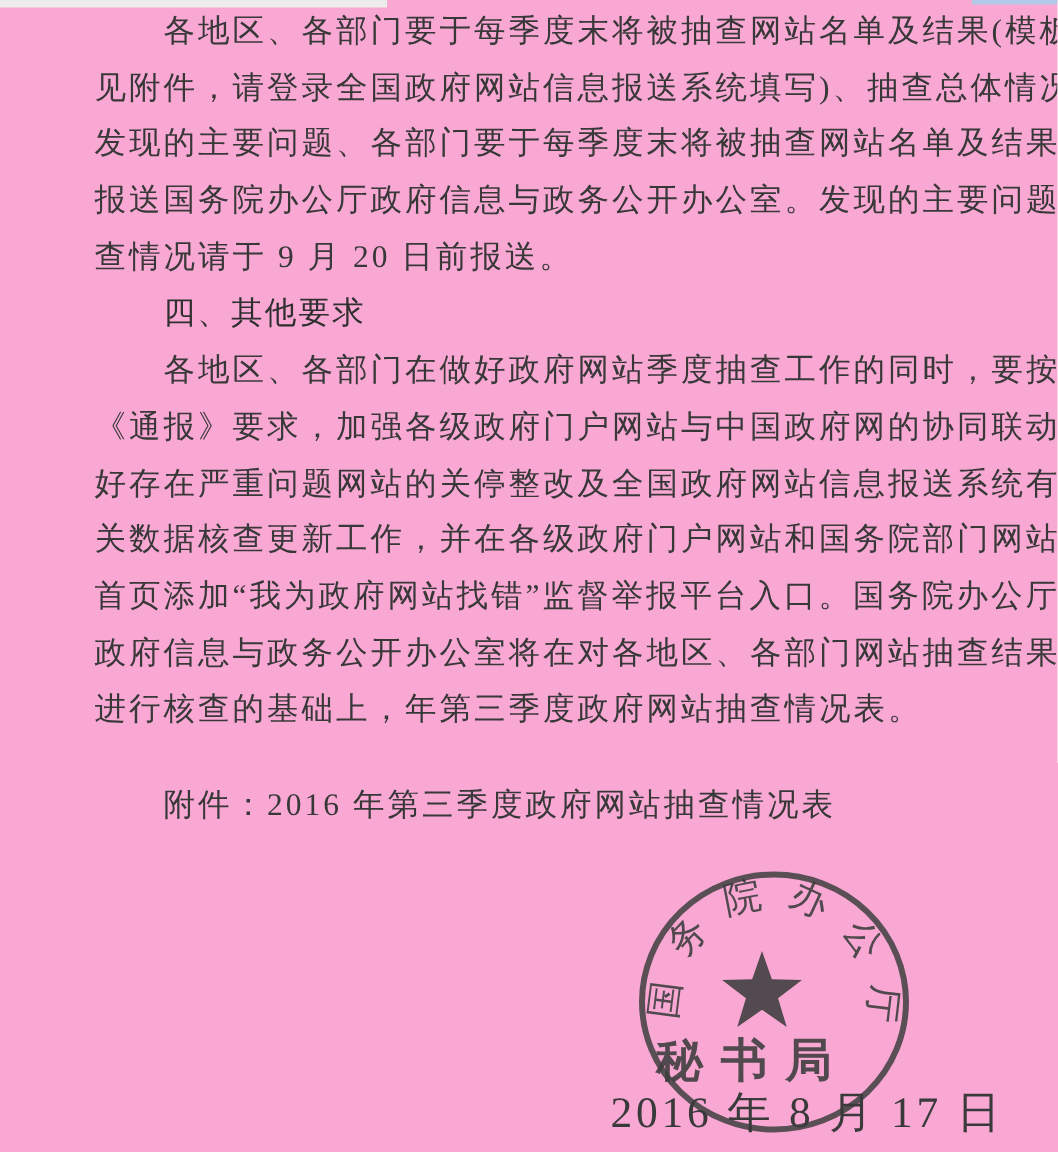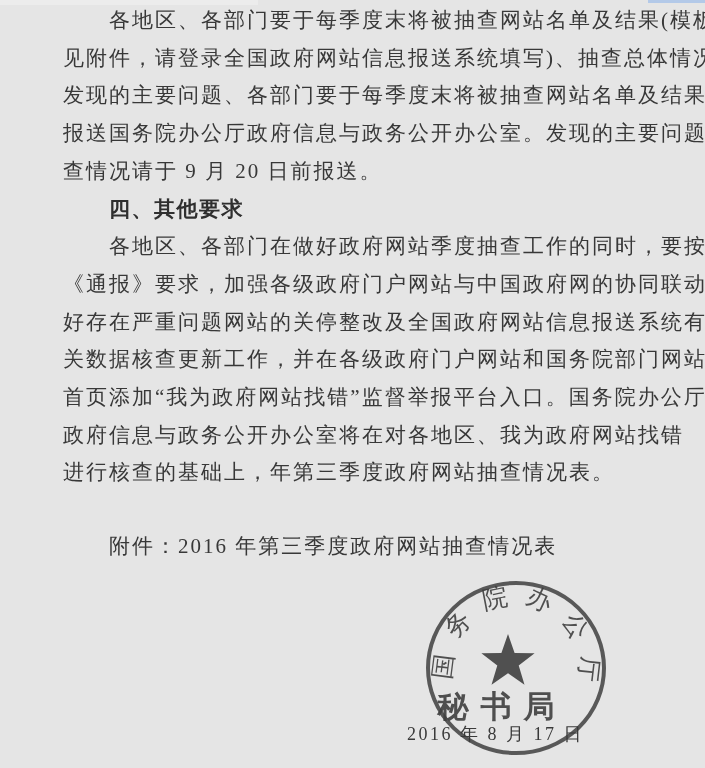--- a/index.html
+++ b/index.html
@@ -1,20 +1,20 @@
 <!DOCTYPE html>
 <html><head>
 <meta charset="utf-8">
 <style>
   html, body { margin: 0; padding: 0; background: #ffffff; }
   .page {
     position: relative;
     width: 705px;
     height: 768px;
-    background: #e5e5e5;
+    background: #f9a8d4;
     overflow: hidden;
     font-family: "Liberation Serif", "DejaVu Serif", serif;
   }
   
   .smudge {
     position: absolute; left: 0; top: 0;
     width: 258px; height: 5px;
     background: #ececec;
   }
   
@@ -31,37 +31,37 @@
     font-size: 21px;
     letter-spacing: 2px;
   }
   .line {
     height: 37.7px;
     line-height: 37.7px;
     white-space: nowrap;
   }
   .indent { padding-left: 46px; }
   .heading {
-    font-weight: bold;
+    font-weight: normal;
     color: #2f2f2f;
     letter-spacing: 1.5px;
     font-family: "Liberation Sans", "DejaVu Sans", sans-serif;
   }
-  .attach { margin-top: 36px; }
+  .attach { margin-top: 26px; }
   .seal {
     position: absolute; left: 410px; top: 565px;
     width: 220px; height: 200px;
   }
   .seal svg text {
     fill: #3f3f3f;
     font-family: "Liberation Serif", "DejaVu Serif", serif;
   }
   .date {
     position: absolute; left: 407px; top: 722px;
-    font-size: 18px;
+    font-size: 29px;
     letter-spacing: 2.5px;
     color: #3a3a3a;
     white-space: nowrap;
   }
 </style>
 </head>
 <body>
 
 <div class="page">
 
@@ -73,21 +73,21 @@
     <div class="line">见附件，请登录全国政府网站信息报送系统填写)、抽查总体情况、</div>
     <div class="line">发现的主要问题、各部门要于每季度末将被抽查网站名单及结果</div>
     <div class="line">报送国务院办公厅政府信息与政务公开办公室。发现的主要问题</div>
     <div class="line">查情况请于 9 月 20 日前报送。</div>
     <div class="line indent heading">四、其他要求</div>
     <div class="line indent">各地区、各部门在做好政府网站季度抽查工作的同时，要按照</div>
     <div class="line">《通报》要求，加强各级政府门户网站与中国政府网的协同联动，做</div>
     <div class="line">好存在严重问题网站的关停整改及全国政府网站信息报送系统有</div>
     <div class="line">关数据核查更新工作，并在各级政府门户网站和国务院部门网站</div>
     <div class="line">首页添加“我为政府网站找错”监督举报平台入口。国务院办公厅</div>
-    <div class="line">政府信息与政务公开办公室将在对各地区、我为政府网站找错</div>
+    <div class="line">政府信息与政务公开办公室将在对各地区、各部门网站抽查结果</div>
     <div class="line">进行核查的基础上，年第三季度政府网站抽查情况表。</div>
     <div class="line indent attach">附件：2016 年第三季度政府网站抽查情况表</div>
   </div>
 
   <div class="seal">
     <svg width="220" height="200" viewBox="0 0 220 200">
       <defs>
         <path id="sealArc" d="M 45.1 122.8 A 64 64 0 1 1 166.9 122.8" fill="none"></path>
       </defs>
       <ellipse cx="106" cy="103" rx="88" ry="85" fill="none" stroke="#3f3f3f" stroke-width="4" opacity="0.85"></ellipse>

